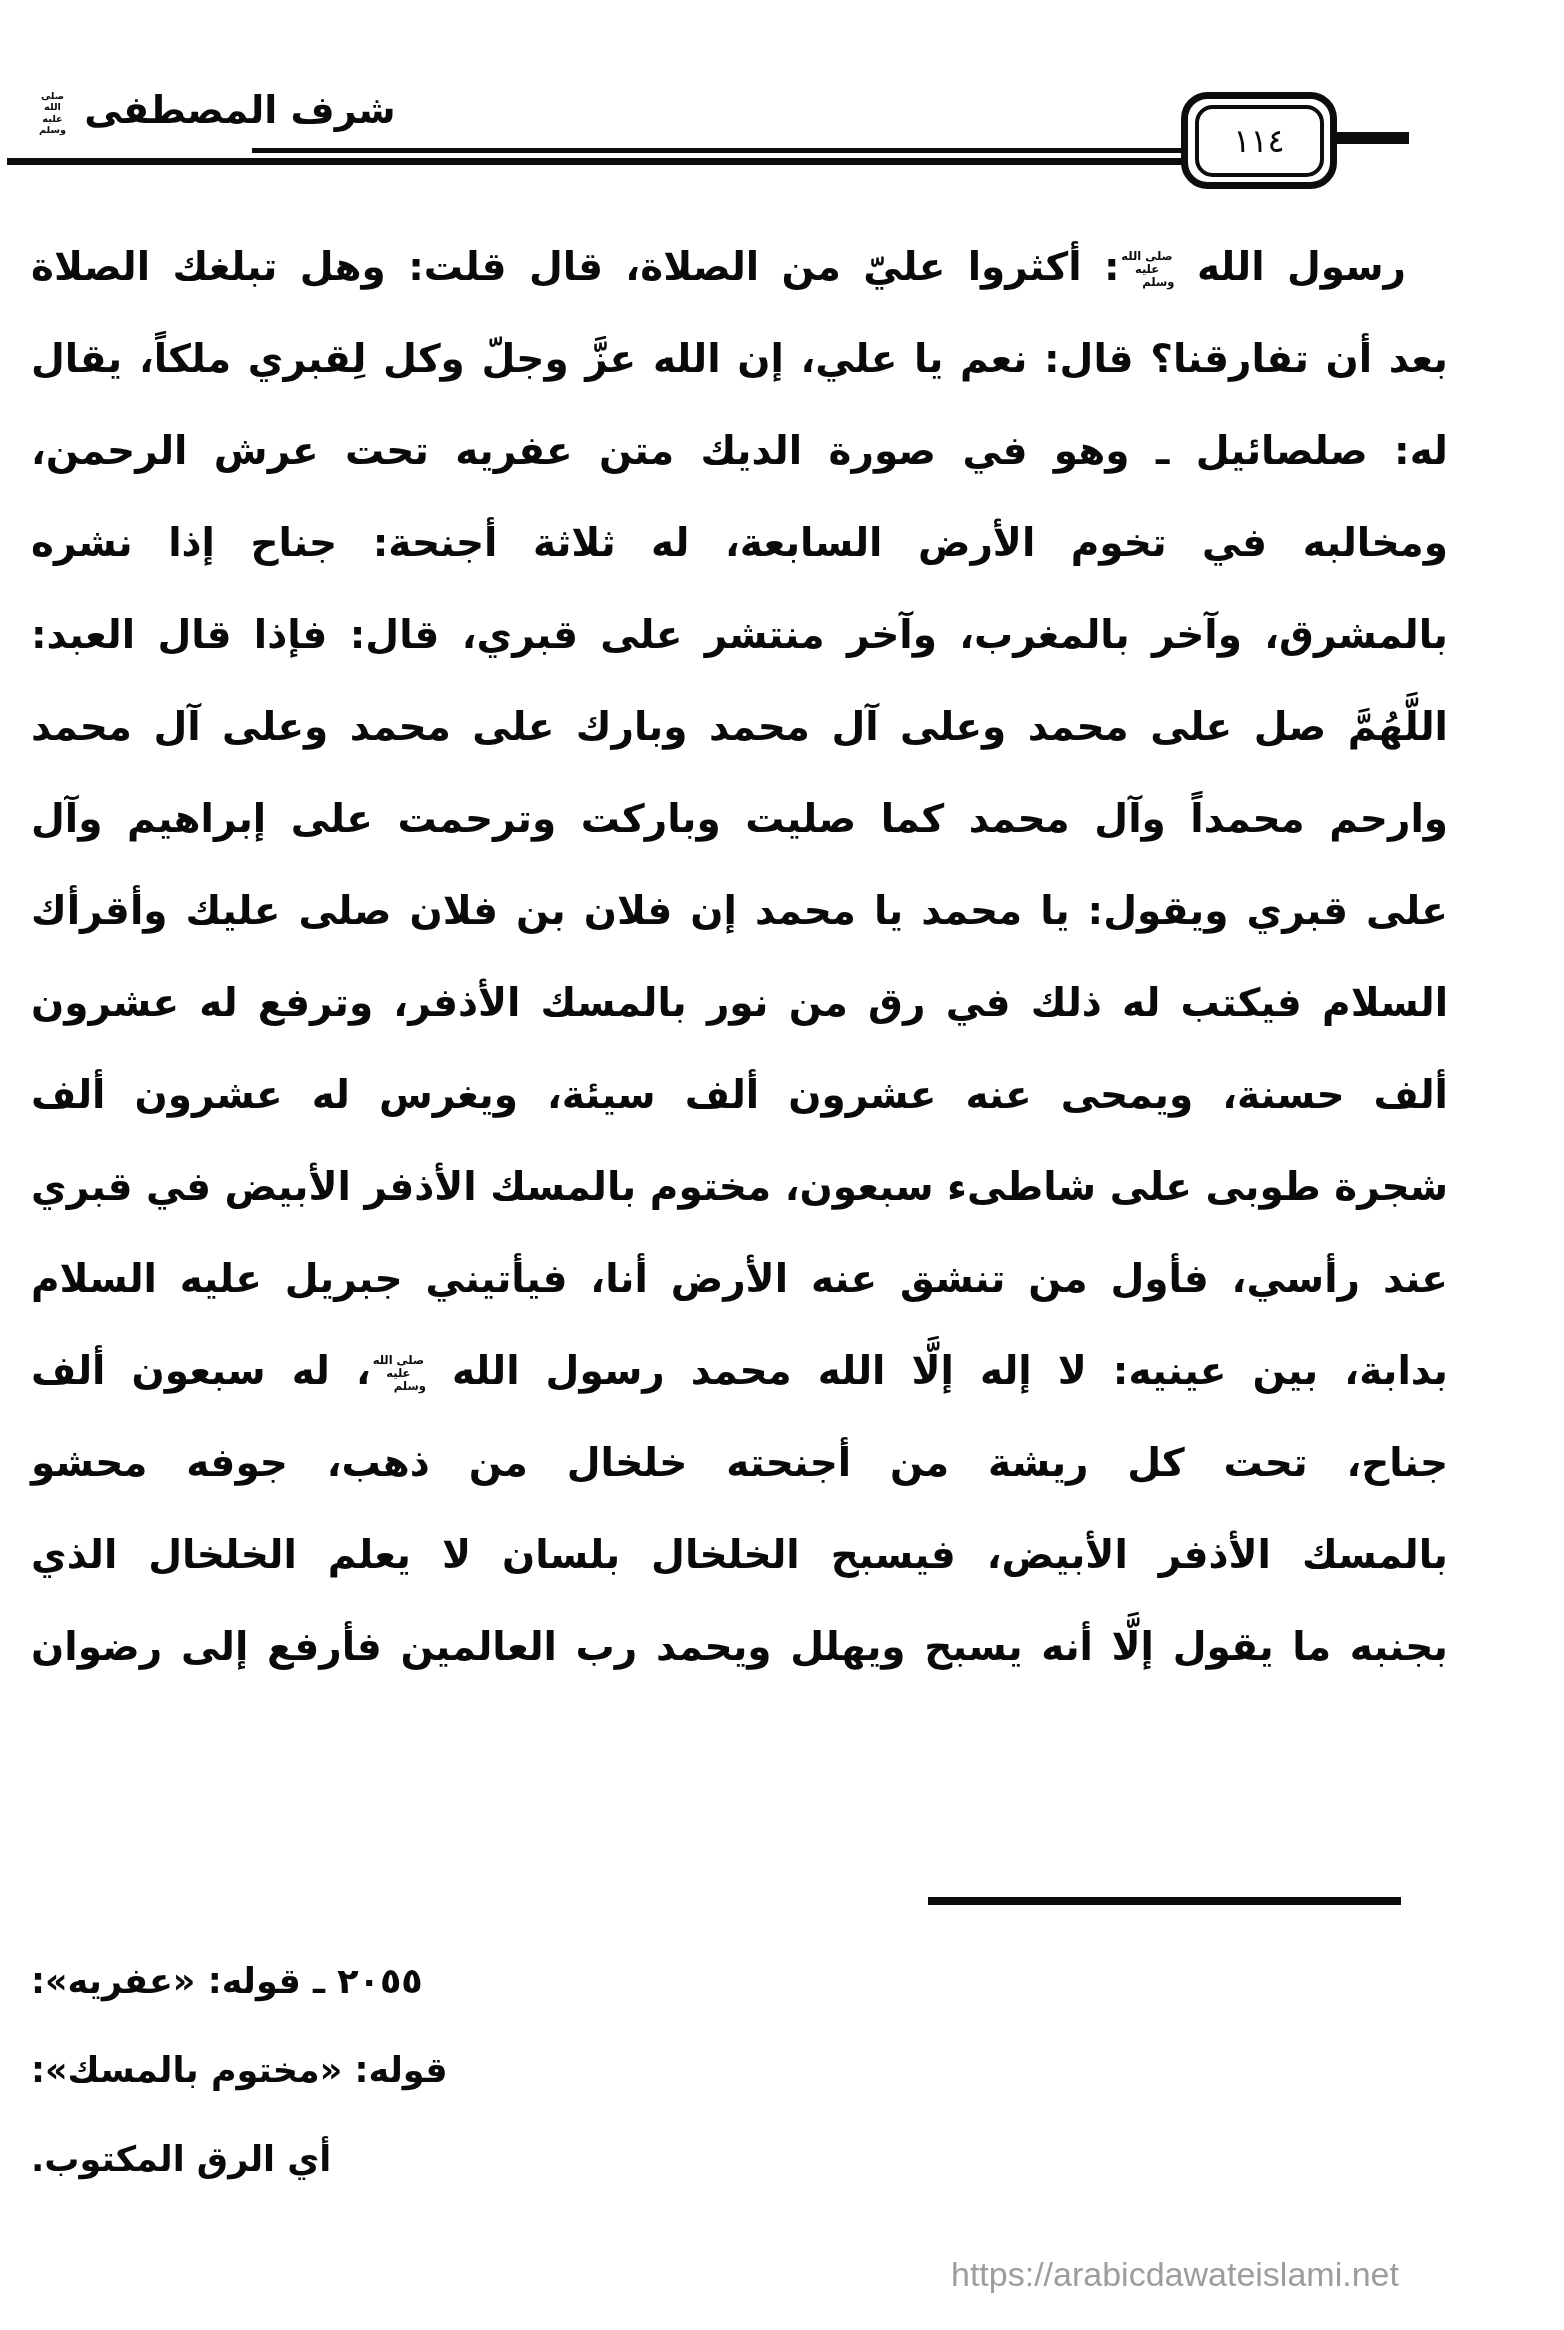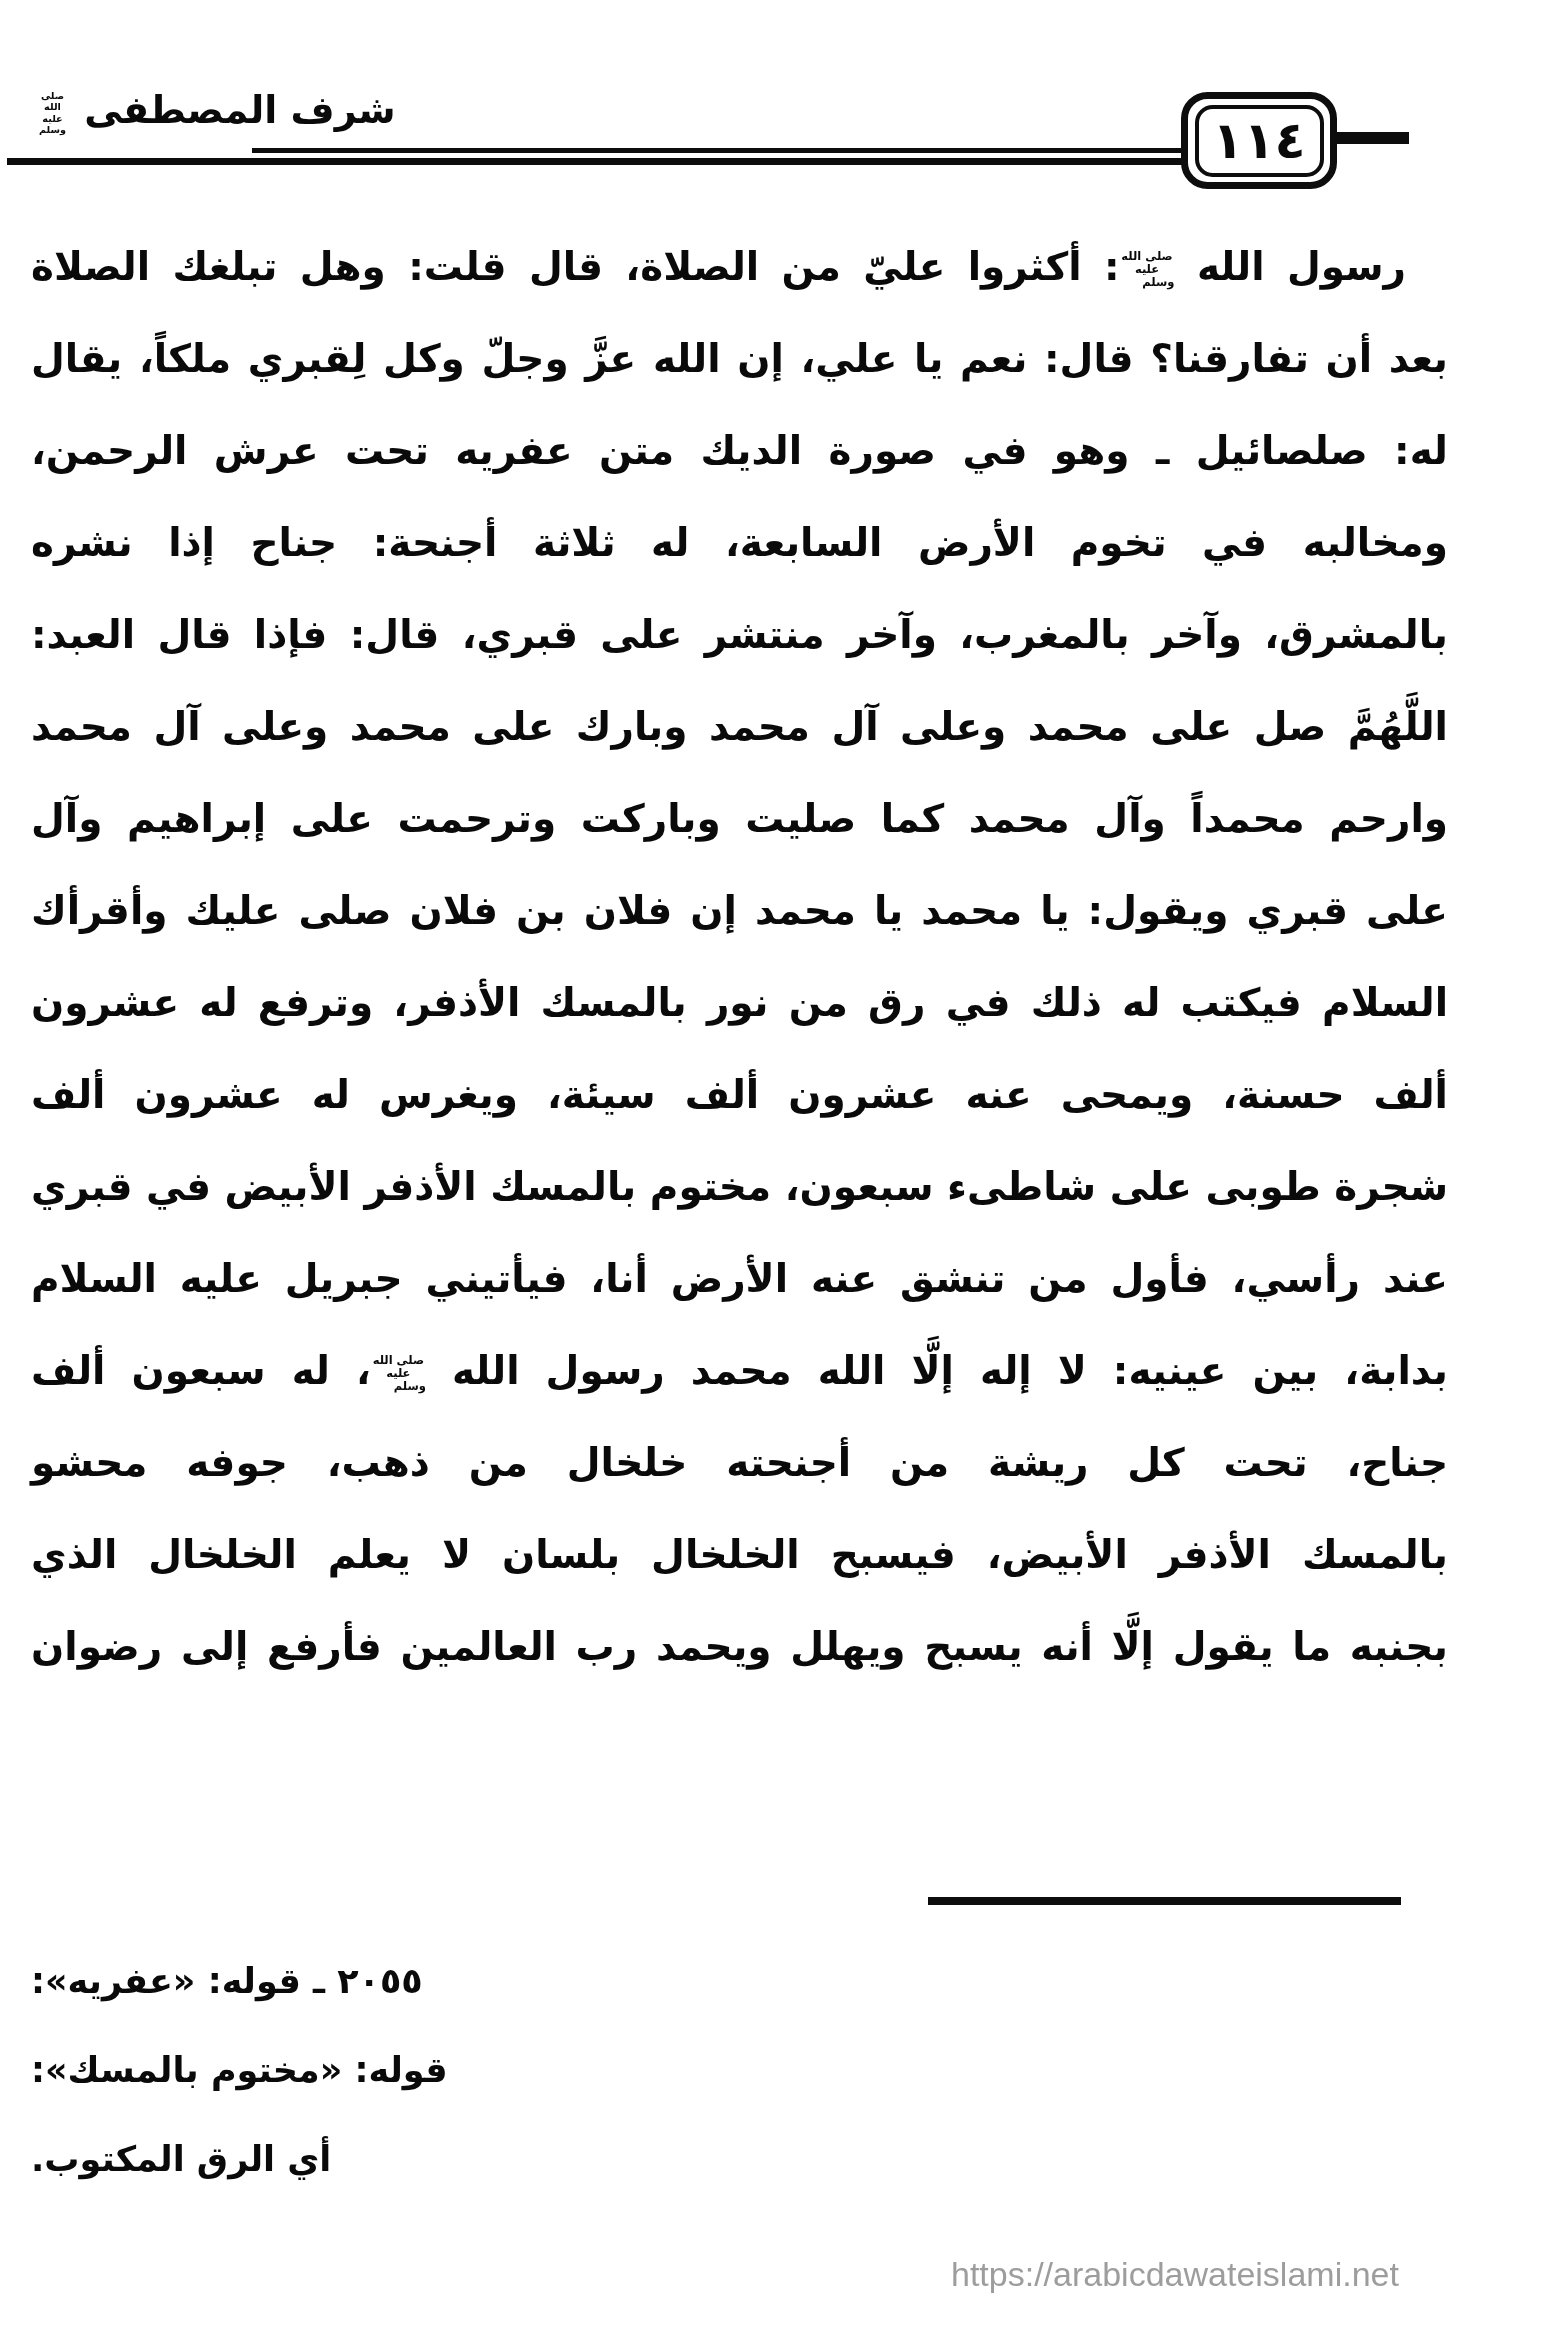--- a/index.html
+++ b/index.html
@@ -23,21 +23,21 @@
   .rule-lower{left:51px;top:158px;width:1175px;height:7px;}
   .rule-right-stub{left:1380px;top:132px;width:73px;height:11.5px;}
   .pagenum-box{
     position:absolute;left:1225px;top:92px;width:156px;height:97px;
     background:#ffffff;border:7px solid #0d0d0d;border-radius:26.5px;
     box-sizing:border-box;display:flex;align-items:center;justify-content:center;
   }
   .pagenum-inner{
     width:129px;height:72px;border:4.4px solid #0d0d0d;border-radius:17.7px;
     box-sizing:border-box;display:flex;align-items:center;justify-content:center;
-    font-size:51px;font-weight:bold;letter-spacing:5.3px;
+    font-size:32px;font-weight:normal;letter-spacing:5.3px;
   }
   
   .hadith{
     position:absolute;left:75px;top:221px;width:1417px;
     direction:rtl;
   }
   .tline{
     height:92px;line-height:92px;
     font-size:39px;font-weight:bold;
     text-align:justify;text-align-last:justify;

